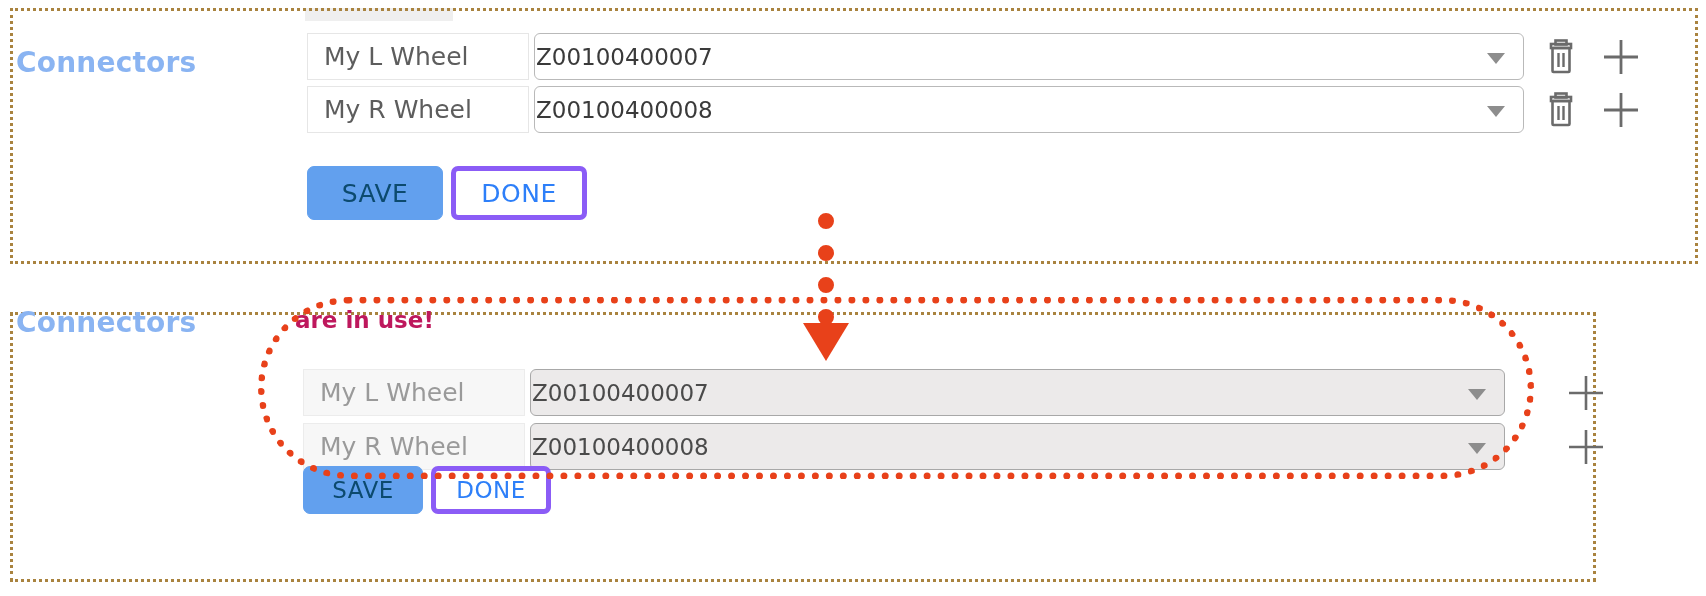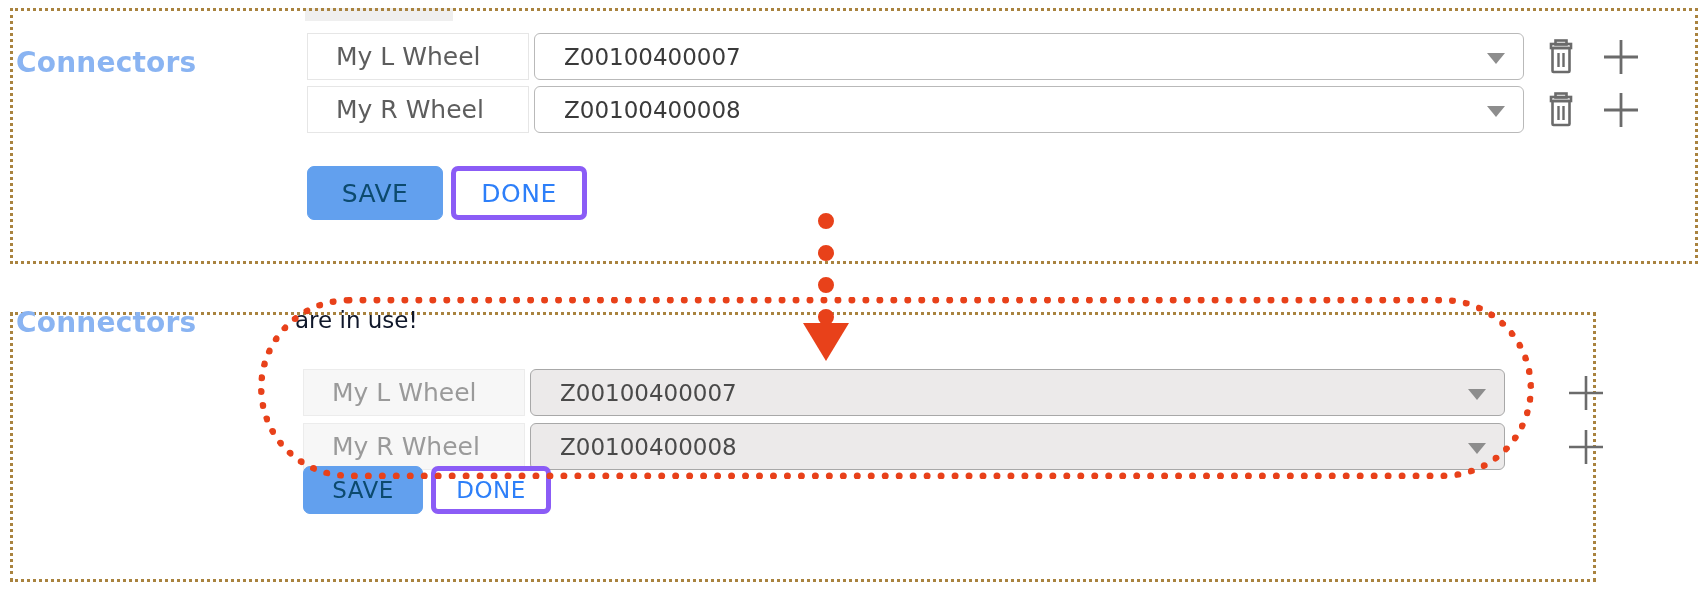--- a/index.html
+++ b/index.html
@@ -55,22 +55,22 @@
     white-space: nowrap;
   }
   #title-top    { left: 16px; top: 46px; }
   #title-bottom { left: 16px; top: 306px; }
 
   .inuse-label {
     position: absolute;
     left: 295px;
     top: 307px;
     font-size: 23px;
-    font-weight: normal;
-    color: #0f172a;
+    font-weight: bold;
+    color: #be185d;
     white-space: nowrap;
   }
 
   
   .row {
     position: absolute;
     display: flex;
     align-items: center;
     height: 47px;
   }
@@ -78,21 +78,21 @@
   #row-t2 { left: 307px; top: 86px;  }
   #row-b1 { left: 303px; top: 369px; }
   #row-b2 { left: 303px; top: 423px; }
 
   .label-cell {
     width: 222px;
     height: 47px;
     box-sizing: border-box;
     display: flex;
     align-items: center;
-    padding-left: 28px;
+    padding-left: 16px;
     font-size: 25px;
     color: #5d5d5d;
     border: 1px solid #e6e6e6;
     background: #ffffff;
     white-space: nowrap;
   }
   .row.disabled .label-cell {
     background: #f7f7f7;
     color: #9a9a9a;
     border-color: #ececec;
@@ -100,21 +100,21 @@
 
   .select-box {
     position: relative;
     height: 47px;
     box-sizing: border-box;
     border: 1px solid #b9b9b9;
     border-radius: 6px;
     background: #ffffff;
     display: flex;
     align-items: center;
-    padding-left: 29px;
+    padding-left: 1px;
     font-size: 23px;
     color: #3a3a3a;
     margin-left: 5px;
     white-space: nowrap;
   }
   .row.disabled .select-box {
     background: #eceaea;
     border-color: #a8a8a8;
     color: #4a4a4a;
   }

